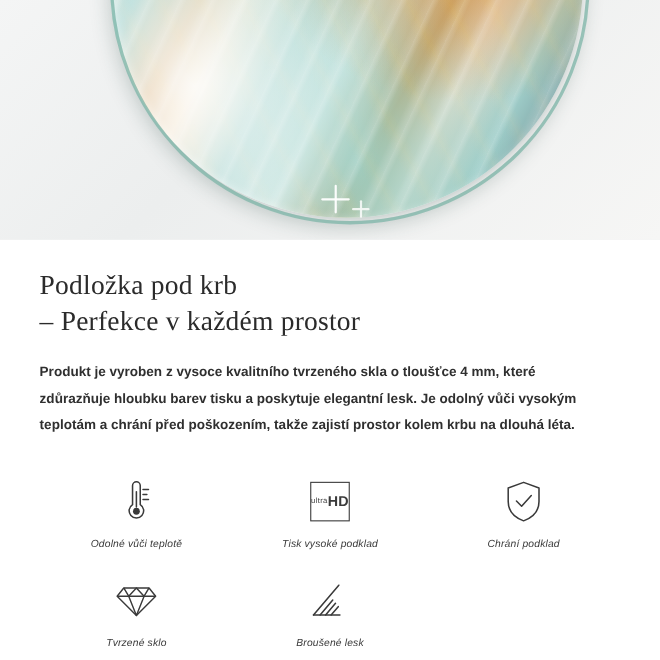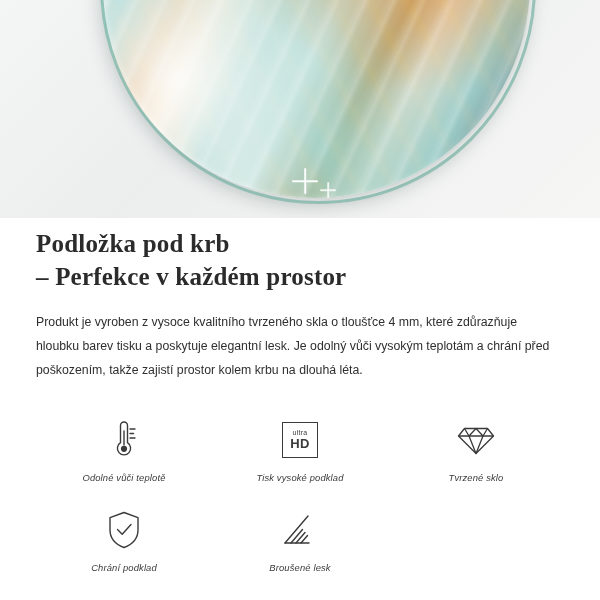--- a/index.html
+++ b/index.html
@@ -111,34 +111,35 @@
 
   
   .content {
     padding: 0 36px;
   }
   .headline {
     font-family: "Liberation Serif", serif;
     font-size: 25px;
     line-height: 1.32;
     color: #2b2b2b;
-    font-weight: 700;
+    font-weight: 400;
     margin: 0;
-    padding-top: 9px;
+    padding-top: 25px;
     letter-spacing: .2px;
   }
   .headline .line2 {
     display: block;
   }
   .body-copy {
     margin: 18px 12px 0 0;
     font-size: 12.3px;
     line-height: 1.95;
     color: #2f2f2f;
     max-width: 534px;
+    font-weight: bold;
   }
 
   
   .features {
     margin-top: 26px;
     display: grid;
     grid-template-columns: repeat(3, 1fr);
     row-gap: 6px;
   }
   .feature {
@@ -161,21 +162,21 @@
     color: #3a3a3a;
     text-align: center;
     letter-spacing: .15px;
     font-style: italic;
   }
   .hd-badge {
     width: 34px;
     height: 34px;
     border: 1.4px solid #3a3a3a;
     display: flex;
-    flex-direction: column;
+    flex-direction: row;
     align-items: center;
     justify-content: center;
     line-height: 1;
   }
   .hd-badge .u {
     font-size: 7px;
     letter-spacing: .3px;
     margin-bottom: 1px;
   }
   .hd-badge .hd {
@@ -227,38 +228,38 @@
           <span class="hd-badge">
             <span class="u">ultra</span>
             <span class="hd">HD</span>
           </span>
         </span>
         <span class="feature-label">Tisk vysoké podklad</span>
       </div>
 
       <div class="feature">
         <span class="feature-icon">
+          <svg width="36" height="42" viewBox="0 0 36 42" fill="none" stroke="#3a3a3a" stroke-width="1.4" stroke-linejoin="round" stroke-linecap="round">
+            <path d="M18 3.5 32 8.6v12.2C32 29.6 26 35.6 18 38.5 10 35.6 4 29.6 4 20.8V8.6z"></path>
+            <polyline points="11.5,20.5 16.2,25.2 25,15.5"></polyline>
+          </svg>
+        </span>
+        <span class="feature-label">Chrání podklad</span>
+      </div>
+
+      <div class="feature">
+        <span class="feature-icon">
           <svg width="40" height="34" viewBox="0 0 40 34" fill="none" stroke="#3a3a3a" stroke-width="1.3" stroke-linejoin="round">
             <path d="M8.5 5.5h23l6 7.5L20 30.5 2.5 13z"></path>
             <path d="M2.5 13h35"></path>
             <path d="M8.5 5.5 13 13l7 17.5L27 13l4.5-7.5"></path>
             <path d="M13 13 20 5.5 27 13"></path>
           </svg>
         </span>
         <span class="feature-label">Tvrzené sklo</span>
-      </div>
-
-      <div class="feature">
-        <span class="feature-icon">
-          <svg width="36" height="42" viewBox="0 0 36 42" fill="none" stroke="#3a3a3a" stroke-width="1.4" stroke-linejoin="round" stroke-linecap="round">
-            <path d="M18 3.5 32 8.6v12.2C32 29.6 26 35.6 18 38.5 10 35.6 4 29.6 4 20.8V8.6z"></path>
-            <polyline points="11.5,20.5 16.2,25.2 25,15.5"></polyline>
-          </svg>
-        </span>
-        <span class="feature-label">Chrání podklad</span>
       </div>
 
       <div class="feature">
         <span class="feature-icon">
           <svg width="38" height="34" viewBox="0 0 38 34" fill="none" stroke="#3a3a3a" stroke-width="1.4" stroke-linecap="round">
             <path d="M4 30 27 3"></path>
             <path d="M4 30h24"></path>
             <path d="M10 30 21.5 16.5"></path>
             <path d="M15 30 24 19.5"></path>
             <path d="M20 30 26.5 22.5"></path>

